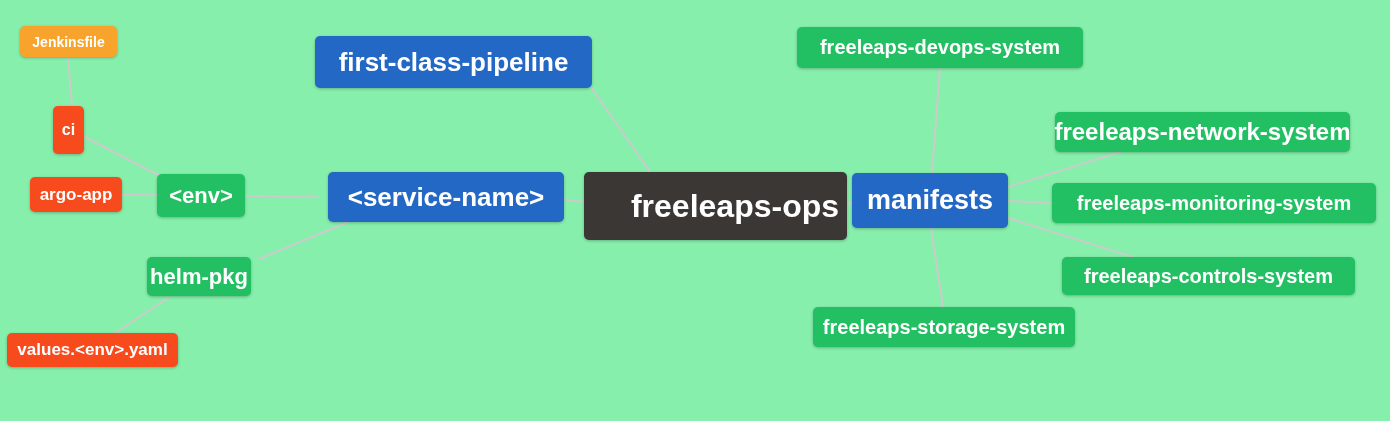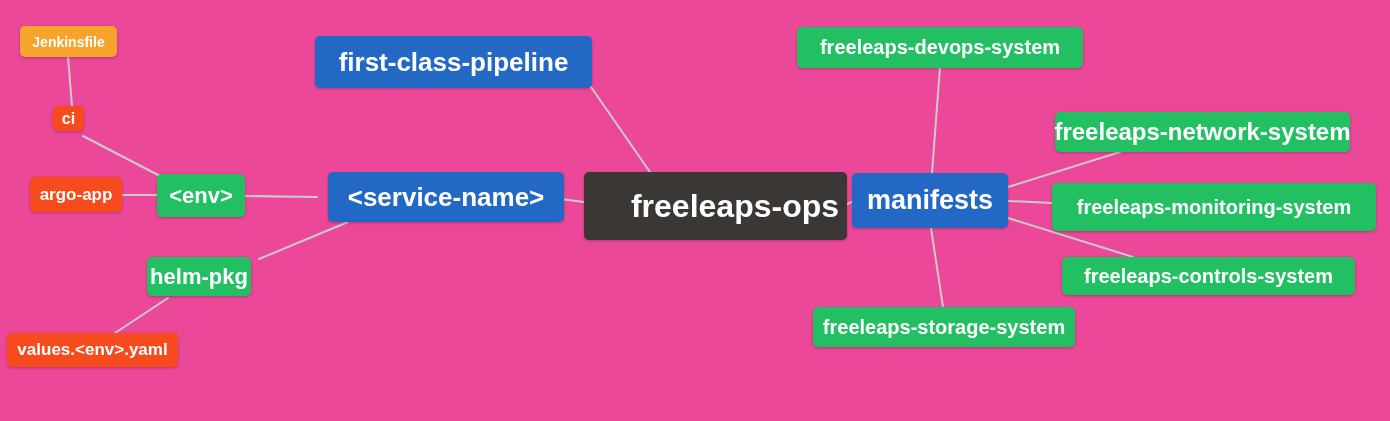--- a/index.html
+++ b/index.html
@@ -5,21 +5,21 @@
   html, body {
     margin: 0;
     padding: 0;
     background: #ffffff;
     font-family: "Liberation Sans", sans-serif;
   }
   .canvas {
     position: relative;
     width: 1390px;
     height: 421px;
-    background: #ec4899;
+    background: #86efac;
     overflow: hidden;
   }
   .edges {
     position: absolute;
     left: 0;
     top: 0;
     width: 1390px;
     height: 421px;
   }
   .edges line {
@@ -64,28 +64,28 @@
     <line x1="553" y1="198" x2="584" y2="202"></line>
     <line x1="847" y1="204" x2="852" y2="202"></line>
     <line x1="940" y1="67" x2="932" y2="173"></line>
     <line x1="1008" y1="187" x2="1120" y2="152"></line>
     <line x1="1008" y1="201" x2="1052" y2="203"></line>
     <line x1="1008" y1="218" x2="1133" y2="257"></line>
     <line x1="931" y1="228" x2="943" y2="307"></line>
   </svg>
 
   <div class="node orange" style="left:20px;   top:26px;  width:97px;  height:31px; font-size:14px;">Jenkinsfile</div>
-  <div class="node red" style="left:53px;   top:106px; width:31px;  height:25px; font-size:16px;">ci</div>
+  <div class="node red" style="left:53px;   top:106px; width:31px;  height:48px; font-size:16px;">ci</div>
   <div class="node red" style="left:30px;   top:177px; width:92px;  height:35px; font-size:17px;">argo-app</div>
   <div class="node green" style="left:157px;  top:174px; width:88px;  height:43px; font-size:22px;">&lt;env&gt;</div>
   <div class="node green" style="left:147px;  top:257px; width:104px; height:39px; font-size:22px;">helm-pkg</div>
   <div class="node red" style="left:7px;    top:333px; width:171px; height:34px; font-size:17px;">values.&lt;env&gt;.yaml</div>
   <div class="node blue" style="left:315px;  top:36px;  width:277px; height:52px; font-size:26px;">first-class-pipeline</div>
   <div class="node blue" style="left:328px;  top:172px; width:236px; height:50px; font-size:26px;">&lt;service-name&gt;</div>
   <div class="node dark" style="left:584px;  top:172px; width:263px; height:68px; font-size:32px;padding-left:39px;">freeleaps-ops</div>
   <div class="node green" style="left:797px;  top:27px;  width:286px; height:41px; font-size:20px;">freeleaps-devops-system</div>
   <div class="node blue" style="left:852px;  top:173px; width:156px; height:55px; font-size:27px;">manifests</div>
   <div class="node green" style="left:1055px; top:112px; width:295px; height:40px; font-size:24px;">freeleaps-network-system</div>
-  <div class="node green" style="left:1052px; top:183px; width:324px; height:48px; font-size:20px;">freeleaps-monitoring-system</div>
+  <div class="node green" style="left:1052px; top:183px; width:324px; height:40px; font-size:20px;">freeleaps-monitoring-system</div>
   <div class="node green" style="left:1062px; top:257px; width:293px; height:38px; font-size:20px;">freeleaps-controls-system</div>
   <div class="node green" style="left:813px;  top:307px; width:262px; height:40px; font-size:20px;">freeleaps-storage-system</div>
 
 </div>
 
 </body></html>

